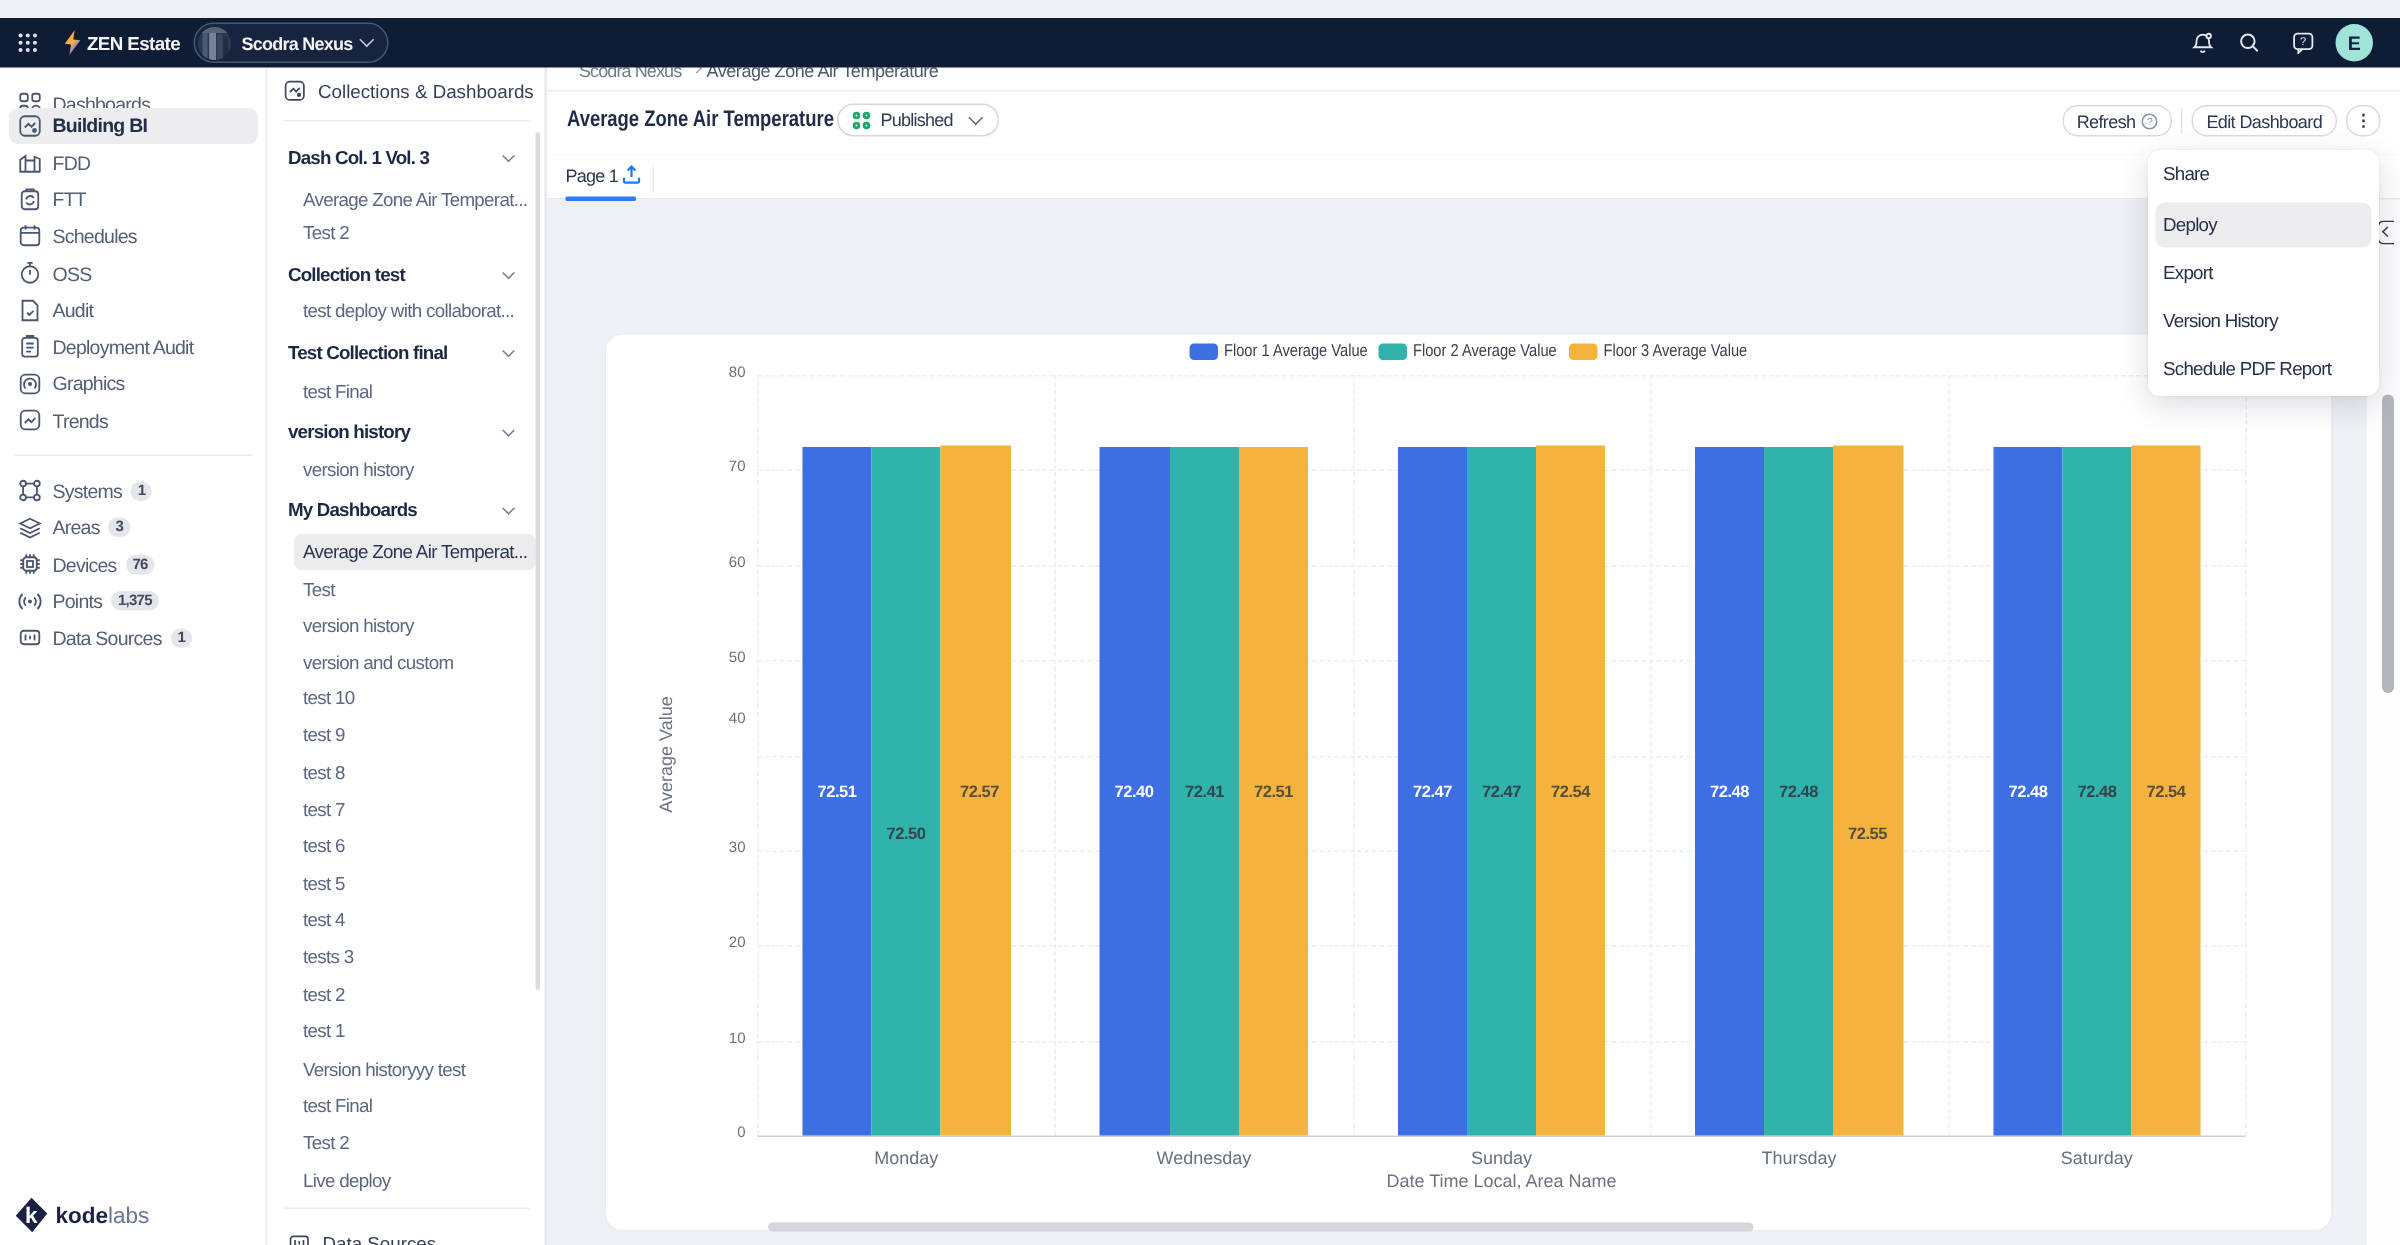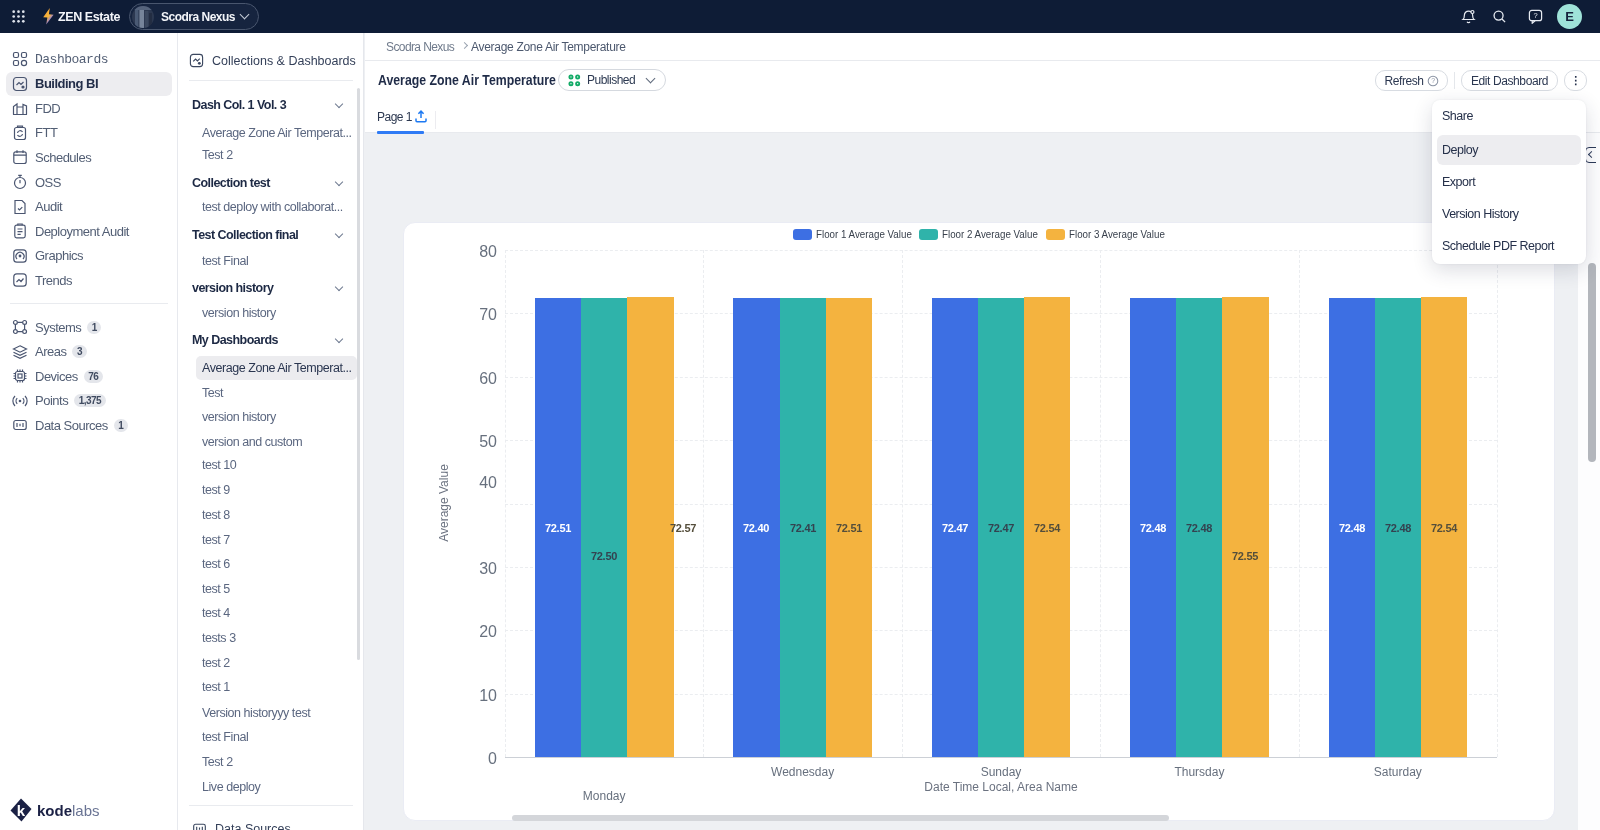--- a/index.html
+++ b/index.html
@@ -1,19 +1,19 @@
 <!DOCTYPE html>
 <html><head>
 <meta charset="utf-8">
 <style>
 * { margin:0; padding:0; box-sizing:border-box; }
 html,body { width:1600px; height:830px; overflow:hidden; font-family:"Liberation Sans", sans-serif; }
 #app { position:relative; width:1600px; height:830px; background:#eef0f3; }
 .abs { position:absolute; }
-#topbar { position:absolute; left:0; top:0; width:1600px; height:33px; background:#0e1c36; z-index:50; }
+#topbar { position:absolute; left:0; top:12px; width:1600px; height:33px; background:#0e1c36; z-index:50; }
 #topbar .zen { position:absolute; left:58px; top:10px; font-size:12.5px; font-weight:bold; color:#f4f6fa; letter-spacing:-0.4px; }
 #orgpill { position:absolute; left:129px; top:3px; height:27px; border-radius:14px; background:#16243f; border:1px solid #49566e; display:flex; align-items:center; padding:0 10px 0 2px; }
 #orgpill .txt { color:#f2f4f8; font-size:12px; font-weight:bold; margin:0 6px 0 7px; letter-spacing:-0.5px; }
 .chev { width:7px; height:7px; border-right:1.5px solid #c6cdd9; border-bottom:1.5px solid #c6cdd9; transform:rotate(45deg); margin-top:-4px; }
 #sidebar { position:absolute; left:0; top:33px; width:178px; height:797px; background:#ffffff; border-right:1px solid #e7e9ee; z-index:10; }
 .navrow { position:absolute; left:6px; width:166px; height:24px; display:flex; align-items:center; color:#525e74; font-size:13px; letter-spacing:-0.5px; }
 .navrow .ic { width:16px; height:16px; margin-left:6px; margin-right:7px; flex:none; }
 .navrow.active { background:#ededf0; border-radius:6px; color:#232e49; font-weight:bold; }
 .badge { background:#e4e6eb; color:#404b60; font-size:10px; border-radius:8px; padding:1px 4.5px; margin-left:6px; font-weight:bold; }
 .sdivider { position:absolute; left:10px; width:158px; height:1px; background:#e9ebef; }
@@ -25,21 +25,21 @@
 #pscroll { position:absolute; left:357px; top:88px; width:3px; height:572px; border-radius:2px; background:#d9dbdf; z-index:11; }
 #crumbbar { position:absolute; left:365px; top:33px; width:1235px; height:28px; background:#fff; border-bottom:1px solid #e8eaee; z-index:5; }
 #titlebar { position:absolute; left:365px; top:61px; width:1235px; height:42px; background:#fff; z-index:5; }
 #tabbar { position:absolute; left:365px; top:103px; width:1235px; height:30px; background:#fff; border-bottom:1px solid #e8eaee; z-index:5; }
 .pillbtn { position:absolute; border:1px solid #d8dce2; border-radius:10px; height:21px; background:#fff; display:flex; align-items:center; justify-content:center; font-size:12px; color:#2b3750; letter-spacing:-0.4px; }
 #card { position:absolute; left:403px; top:222px; width:1152px; height:599px; background:#fff; border:1px solid #eaecf4; border-radius:12px; z-index:1; }
 .gridh { position:absolute; border-top:1px dashed #ebedf0; height:0; z-index:2; }
 .gridv { position:absolute; border-left:1px dashed #ebedf0; width:0; z-index:2; }
 .bar { position:absolute; z-index:3; }
 .barlabel { position:absolute; width:46px; text-align:center; font-size:11px; font-weight:bold; z-index:4; letter-spacing:-0.3px; }
-.ylab { position:absolute; width:40px; text-align:right; font-size:16px; color:#67707e; z-index:3; }
+.ylab { position:absolute; width:40px; text-align:right; font-size:10px; color:#67707e; z-index:3; }
 .xlab { position:absolute; width:130px; text-align:center; font-size:12px; color:#67707e; z-index:3; }
 #menu { position:absolute; left:1432px; top:100px; width:154px; height:164px; background:#fff; border-radius:8px; box-shadow:0 6px 20px rgba(30,40,70,.16), 0 0 2px rgba(30,40,70,.08); z-index:60; }
 .mitem { position:absolute; left:0; width:154px; height:32px; display:flex; align-items:center; padding-left:10px; font-size:12.5px; color:#25304a; letter-spacing:-0.5px; }
 .mitem.hl { left:5px; width:144px; padding-left:5px; background:#ededf0; border-radius:6px; height:30px; }
 #vtrack { position:absolute; left:1578px; top:133px; width:22px; height:697px; background:#fdfdfe; z-index:4; }
 #vthumb { position:absolute; left:1588px; top:263px; width:8px; height:199px; border-radius:4px; background:#b3b6bc; z-index:6; }
 </style>
 </head>
 <body>
 <div id="app">
@@ -108,22 +108,22 @@
   <div class="ylab" style="left:457px;top:433.1px;">50</div>
   <div class="ylab" style="left:457px;top:369.8px;">60</div>
   <div class="ylab" style="left:457px;top:306.4px;">70</div>
   <div class="ylab" style="left:457px;top:243.0px;">80</div>
   <div class="abs" style="left:364px;top:496px;width:160px;text-align:center;font-size:12px;color:#6b7280;transform:rotate(-90deg);transform-origin:center;z-index:3;">Average Value</div>
   <div class="bar" style="left:535px;top:297.5px;width:46px;height:459.5px;background:#3d6fe3;"></div>
   <div class="barlabel" style="left:535px;top:522px;color:#ffffff;">72.51</div>
   <div class="bar" style="left:581px;top:297.5px;width:46px;height:459.5px;background:#2fb3aa;"></div>
   <div class="barlabel" style="left:581px;top:528px;color:#344350;margin-top:22px;">72.50</div>
   <div class="bar" style="left:627px;top:297.1px;width:47px;height:459.9px;background:#f4b33f;"></div>
-  <div class="barlabel" style="left:654px;top:522px;color:#544e3b;padding-left:12px;">72.57</div>
-  <div class="xlab" style="left:539.2px;top:789px;">Monday</div>
+  <div class="barlabel" style="left:624px;top:522px;color:#544e3b;padding-left:12px;">72.57</div>
+  <div class="xlab" style="left:539.2px;top:765px;">Monday</div>
   <div class="bar" style="left:733px;top:298.2px;width:47px;height:458.8px;background:#3d6fe3;"></div>
   <div class="barlabel" style="left:733px;top:522px;color:#ffffff;">72.40</div>
   <div class="bar" style="left:780px;top:298.1px;width:46px;height:458.9px;background:#2fb3aa;"></div>
   <div class="barlabel" style="left:780px;top:522px;color:#344350;">72.41</div>
   <div class="bar" style="left:826px;top:297.5px;width:46px;height:459.5px;background:#f4b33f;"></div>
   <div class="barlabel" style="left:826px;top:522px;color:#544e3b;">72.51</div>
   <div class="xlab" style="left:737.6px;top:765px;">Wednesday</div>
   <div class="bar" style="left:932px;top:297.7px;width:46px;height:459.3px;background:#3d6fe3;"></div>
   <div class="barlabel" style="left:932px;top:522px;color:#ffffff;">72.47</div>
   <div class="bar" style="left:978px;top:297.7px;width:46px;height:459.3px;background:#2fb3aa;"></div>
@@ -231,21 +231,21 @@
     <svg class="abs" style="left:1528px;top:9px;" width="15" height="15" viewBox="0 0 16 16">
         <g fill="none" stroke="#e6eaf1" stroke-width="1.3">
           <rect x="1.5" y="1.5" width="13" height="11" rx="2.5"></rect>
           <path d="M4.5 12.5 L4.5 15.2 L7.5 12.5"></path>
           <text x="8" y="9.6" font-size="8" text-anchor="middle" fill="#e6eaf1" stroke="none" font-family="Liberation Sans">?</text>
         </g>
       </svg>
     <div class="abs" style="left:1557px;top:4px;width:25px;height:25px;border-radius:50%;background:#9fe3d9;display:flex;align-items:center;justify-content:center;font-size:13px;font-weight:bold;color:#16223c;">E</div>
   </div>
   <div id="sidebar">
-    <div class="navrow" style="top:14px;font-family:Liberation Mono, monospace;">
+    <div class="navrow" style="top:24px;">
         <span class="ic"><svg viewBox="0 0 16 16" width="16" height="16">
             <g fill="none" stroke="#4a5570" stroke-width="1.2">
               <rect x="1.5" y="1.5" width="5" height="5" rx="1.5"></rect>
               <rect x="9.5" y="1.5" width="5" height="5" rx="1.5"></rect>
               <rect x="1.5" y="9.5" width="5" height="5" rx="1.5"></rect>
               <circle cx="12" cy="12" r="2.6"></circle>
             </g>
           </svg></span>
         <span>Dashboards</span>
       </div>

